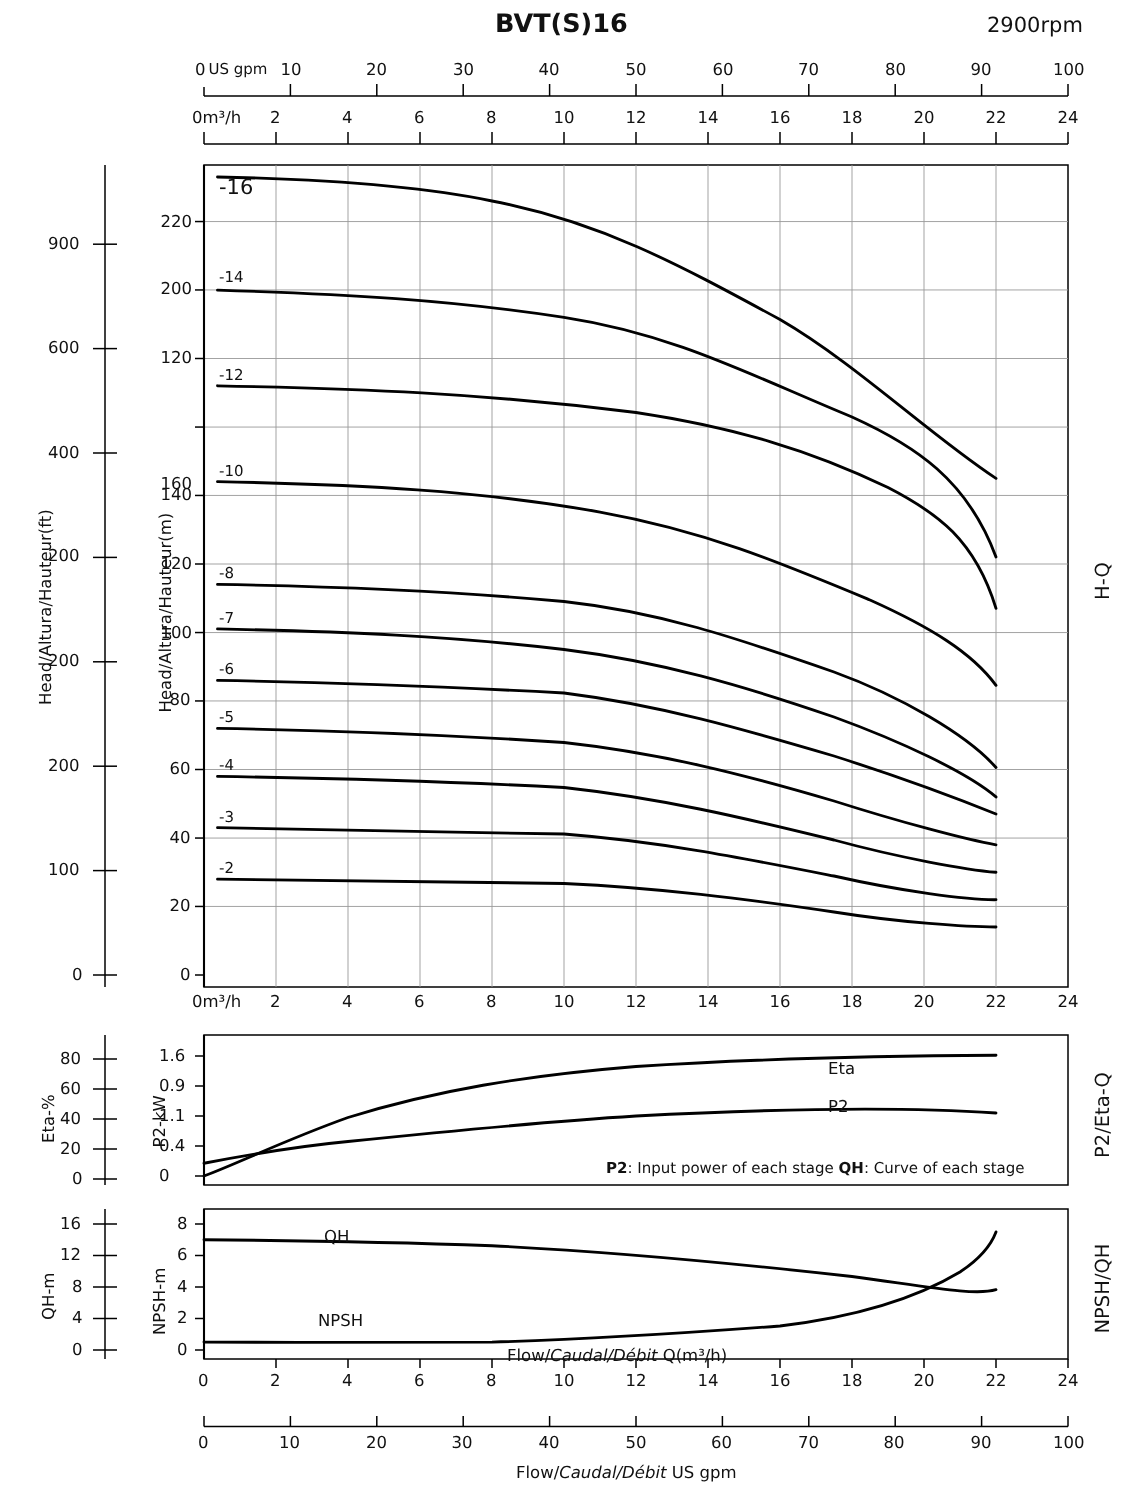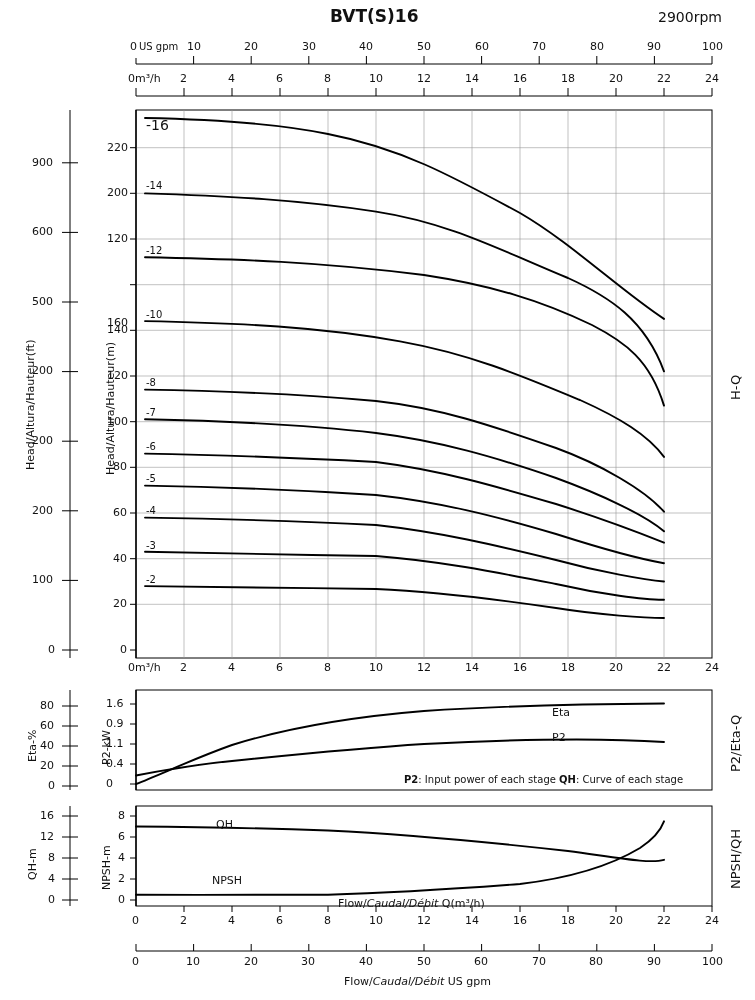--- a/index.html
+++ b/index.html
@@ -227,21 +227,21 @@
 <div class="lbl" style="left:561px;top:72px;">18</div>
 <div class="lbl" style="left:609px;top:72px;">20</div>
 <div class="lbl" style="left:657px;top:72px;">22</div>
 <div class="lbl" style="left:705px;top:72px;">24</div>
 
 <div class="lbl" style="left:48px;top:643px;">0</div>
 <div class="lbl" style="left:32px;top:573px;">100</div>
 <div class="lbl" style="left:32px;top:504px;">200</div>
 <div class="lbl" style="left:32px;top:434px;">200</div>
 <div class="lbl" style="left:32px;top:364px;">200</div>
-<div class="lbl" style="left:32px;top:295px;">500</div>
+<div class="lbl" style="left:32px;top:295px;">400</div>
 <div class="lbl" style="left:32px;top:225px;">600</div>
 <div class="lbl" style="left:32px;top:156px;">900</div>
 
 <div class="lbl vert" style="left:24px;top:470px;transform:rotate(-90deg);">Head/Altura/Hauteur(ft)</div>
 
 <div class="lbl" style="left:120px;top:643px;">0</div>
 <div class="lbl" style="left:113px;top:597px;">20</div>
 <div class="lbl" style="left:113px;top:552px;">40</div>
 <div class="lbl" style="left:113px;top:506px;">60</div>
 <div class="lbl" style="left:113px;top:460px;">80</div>

